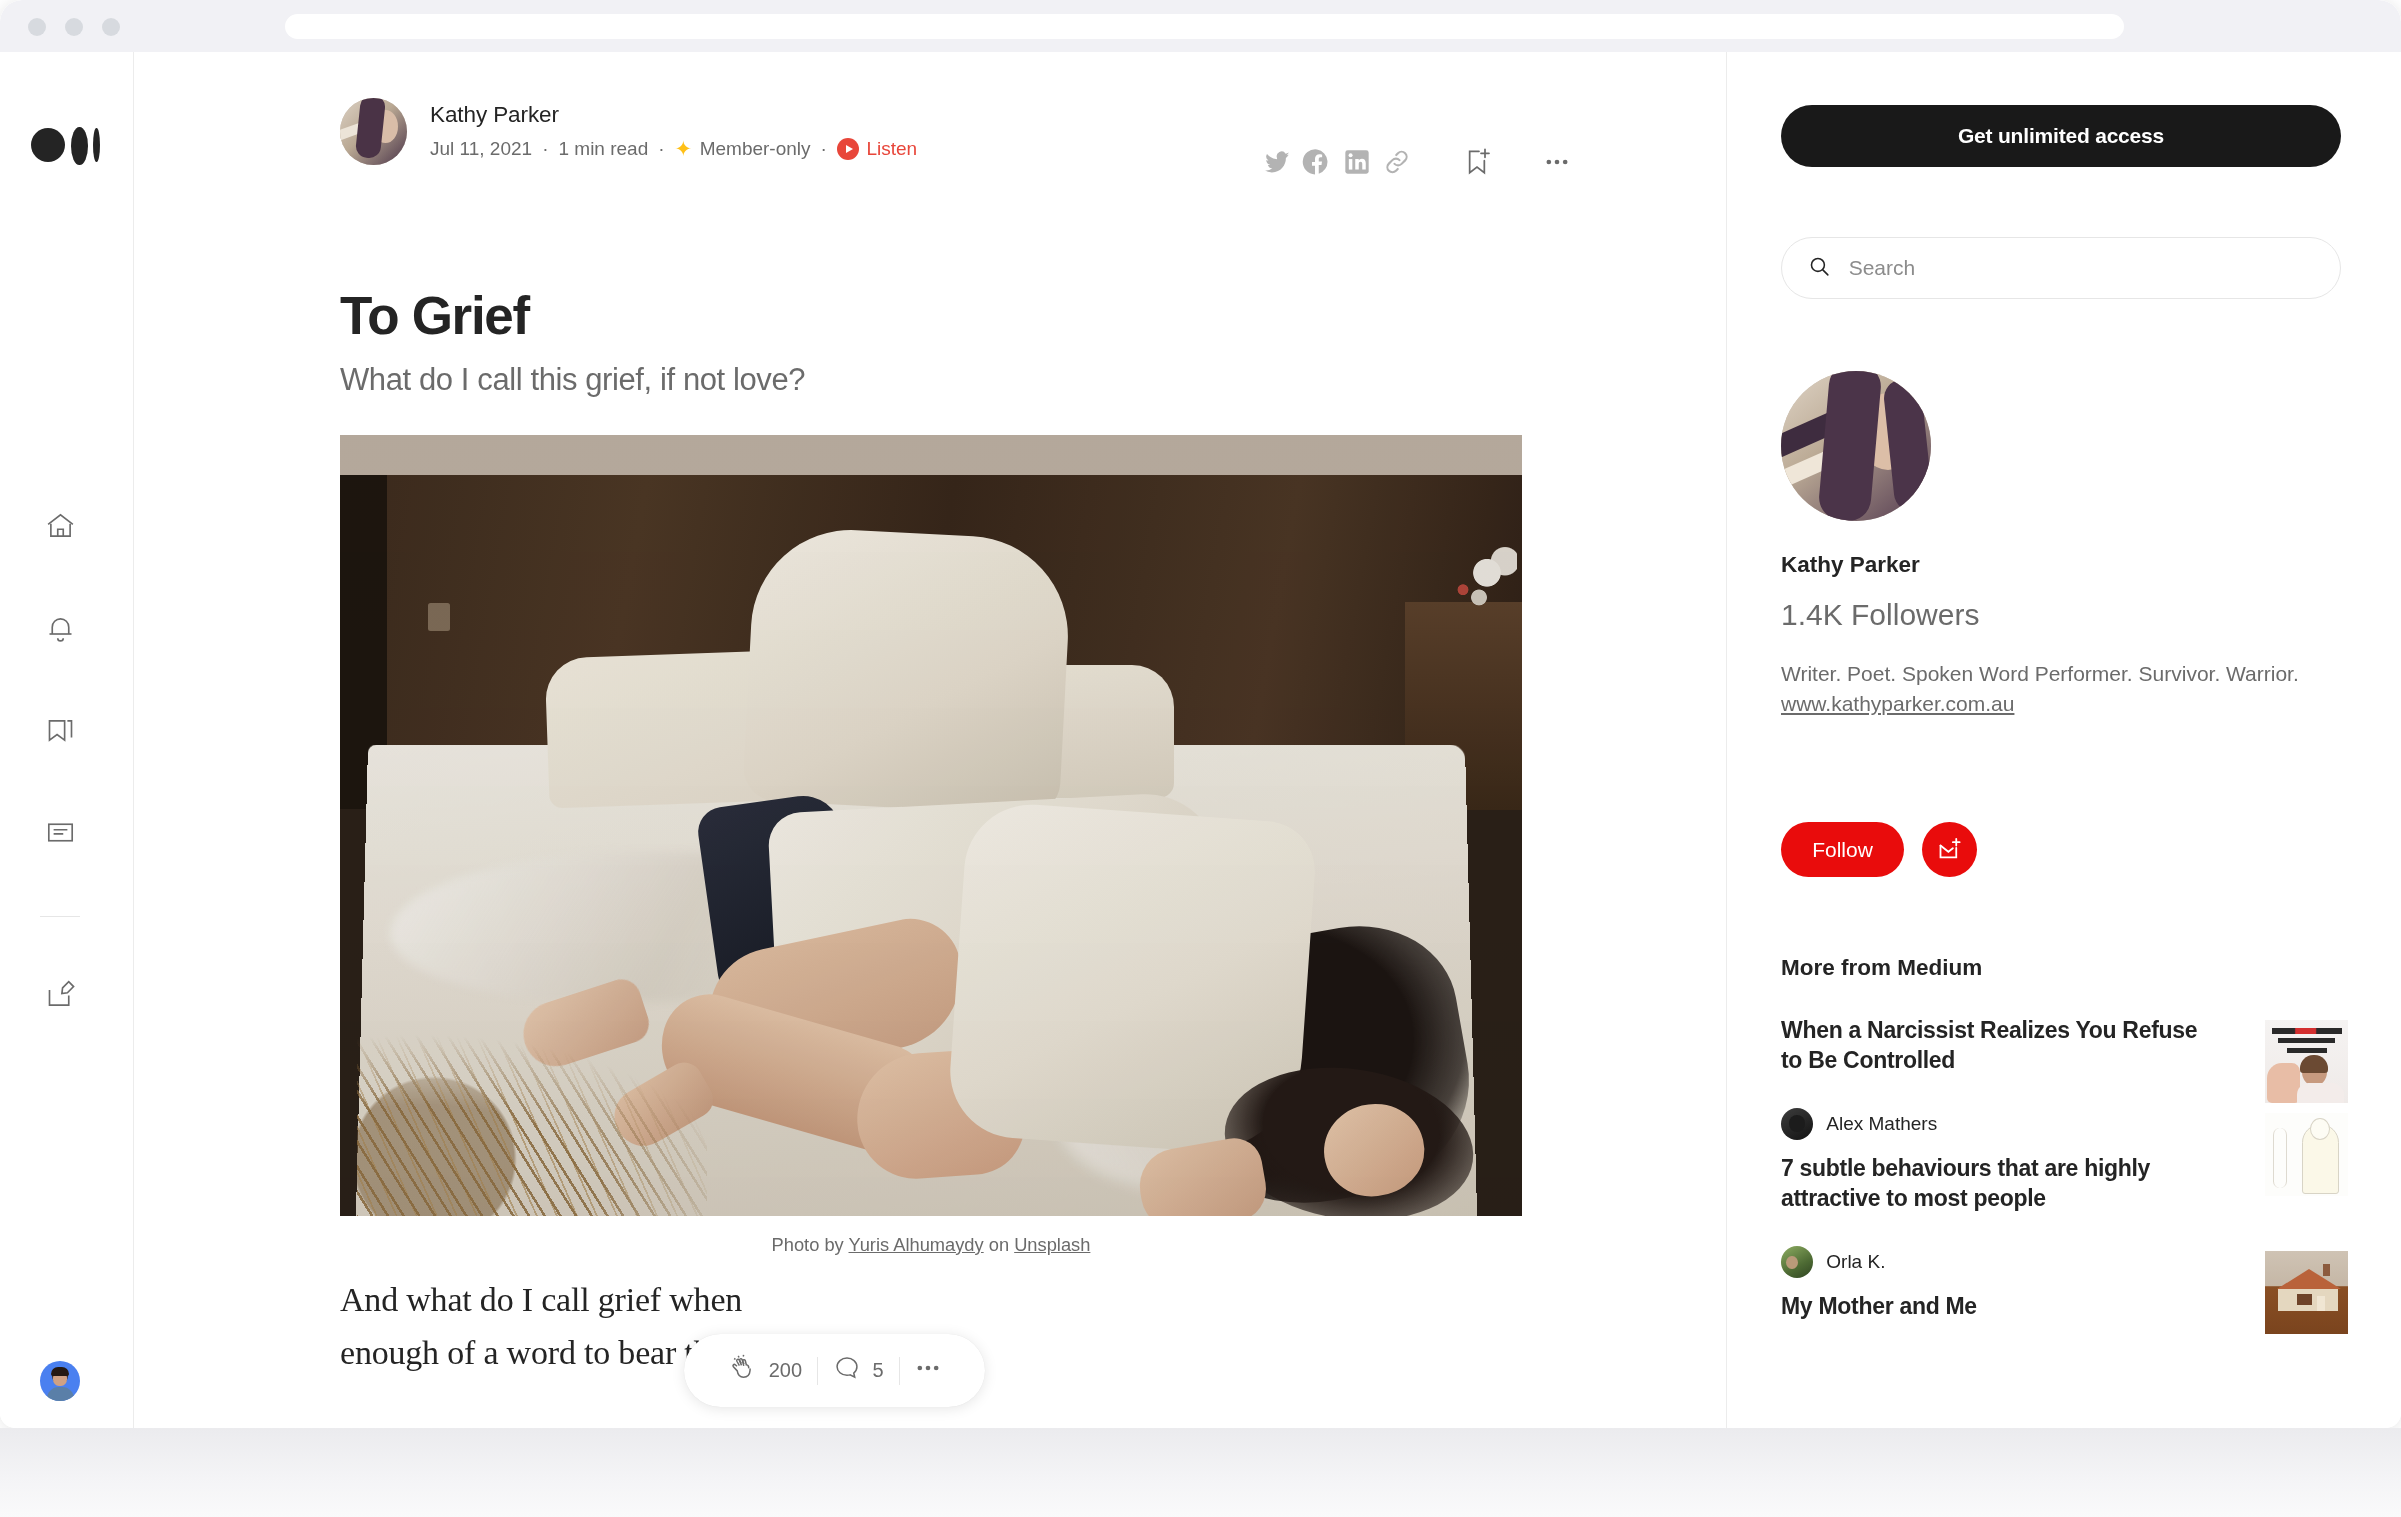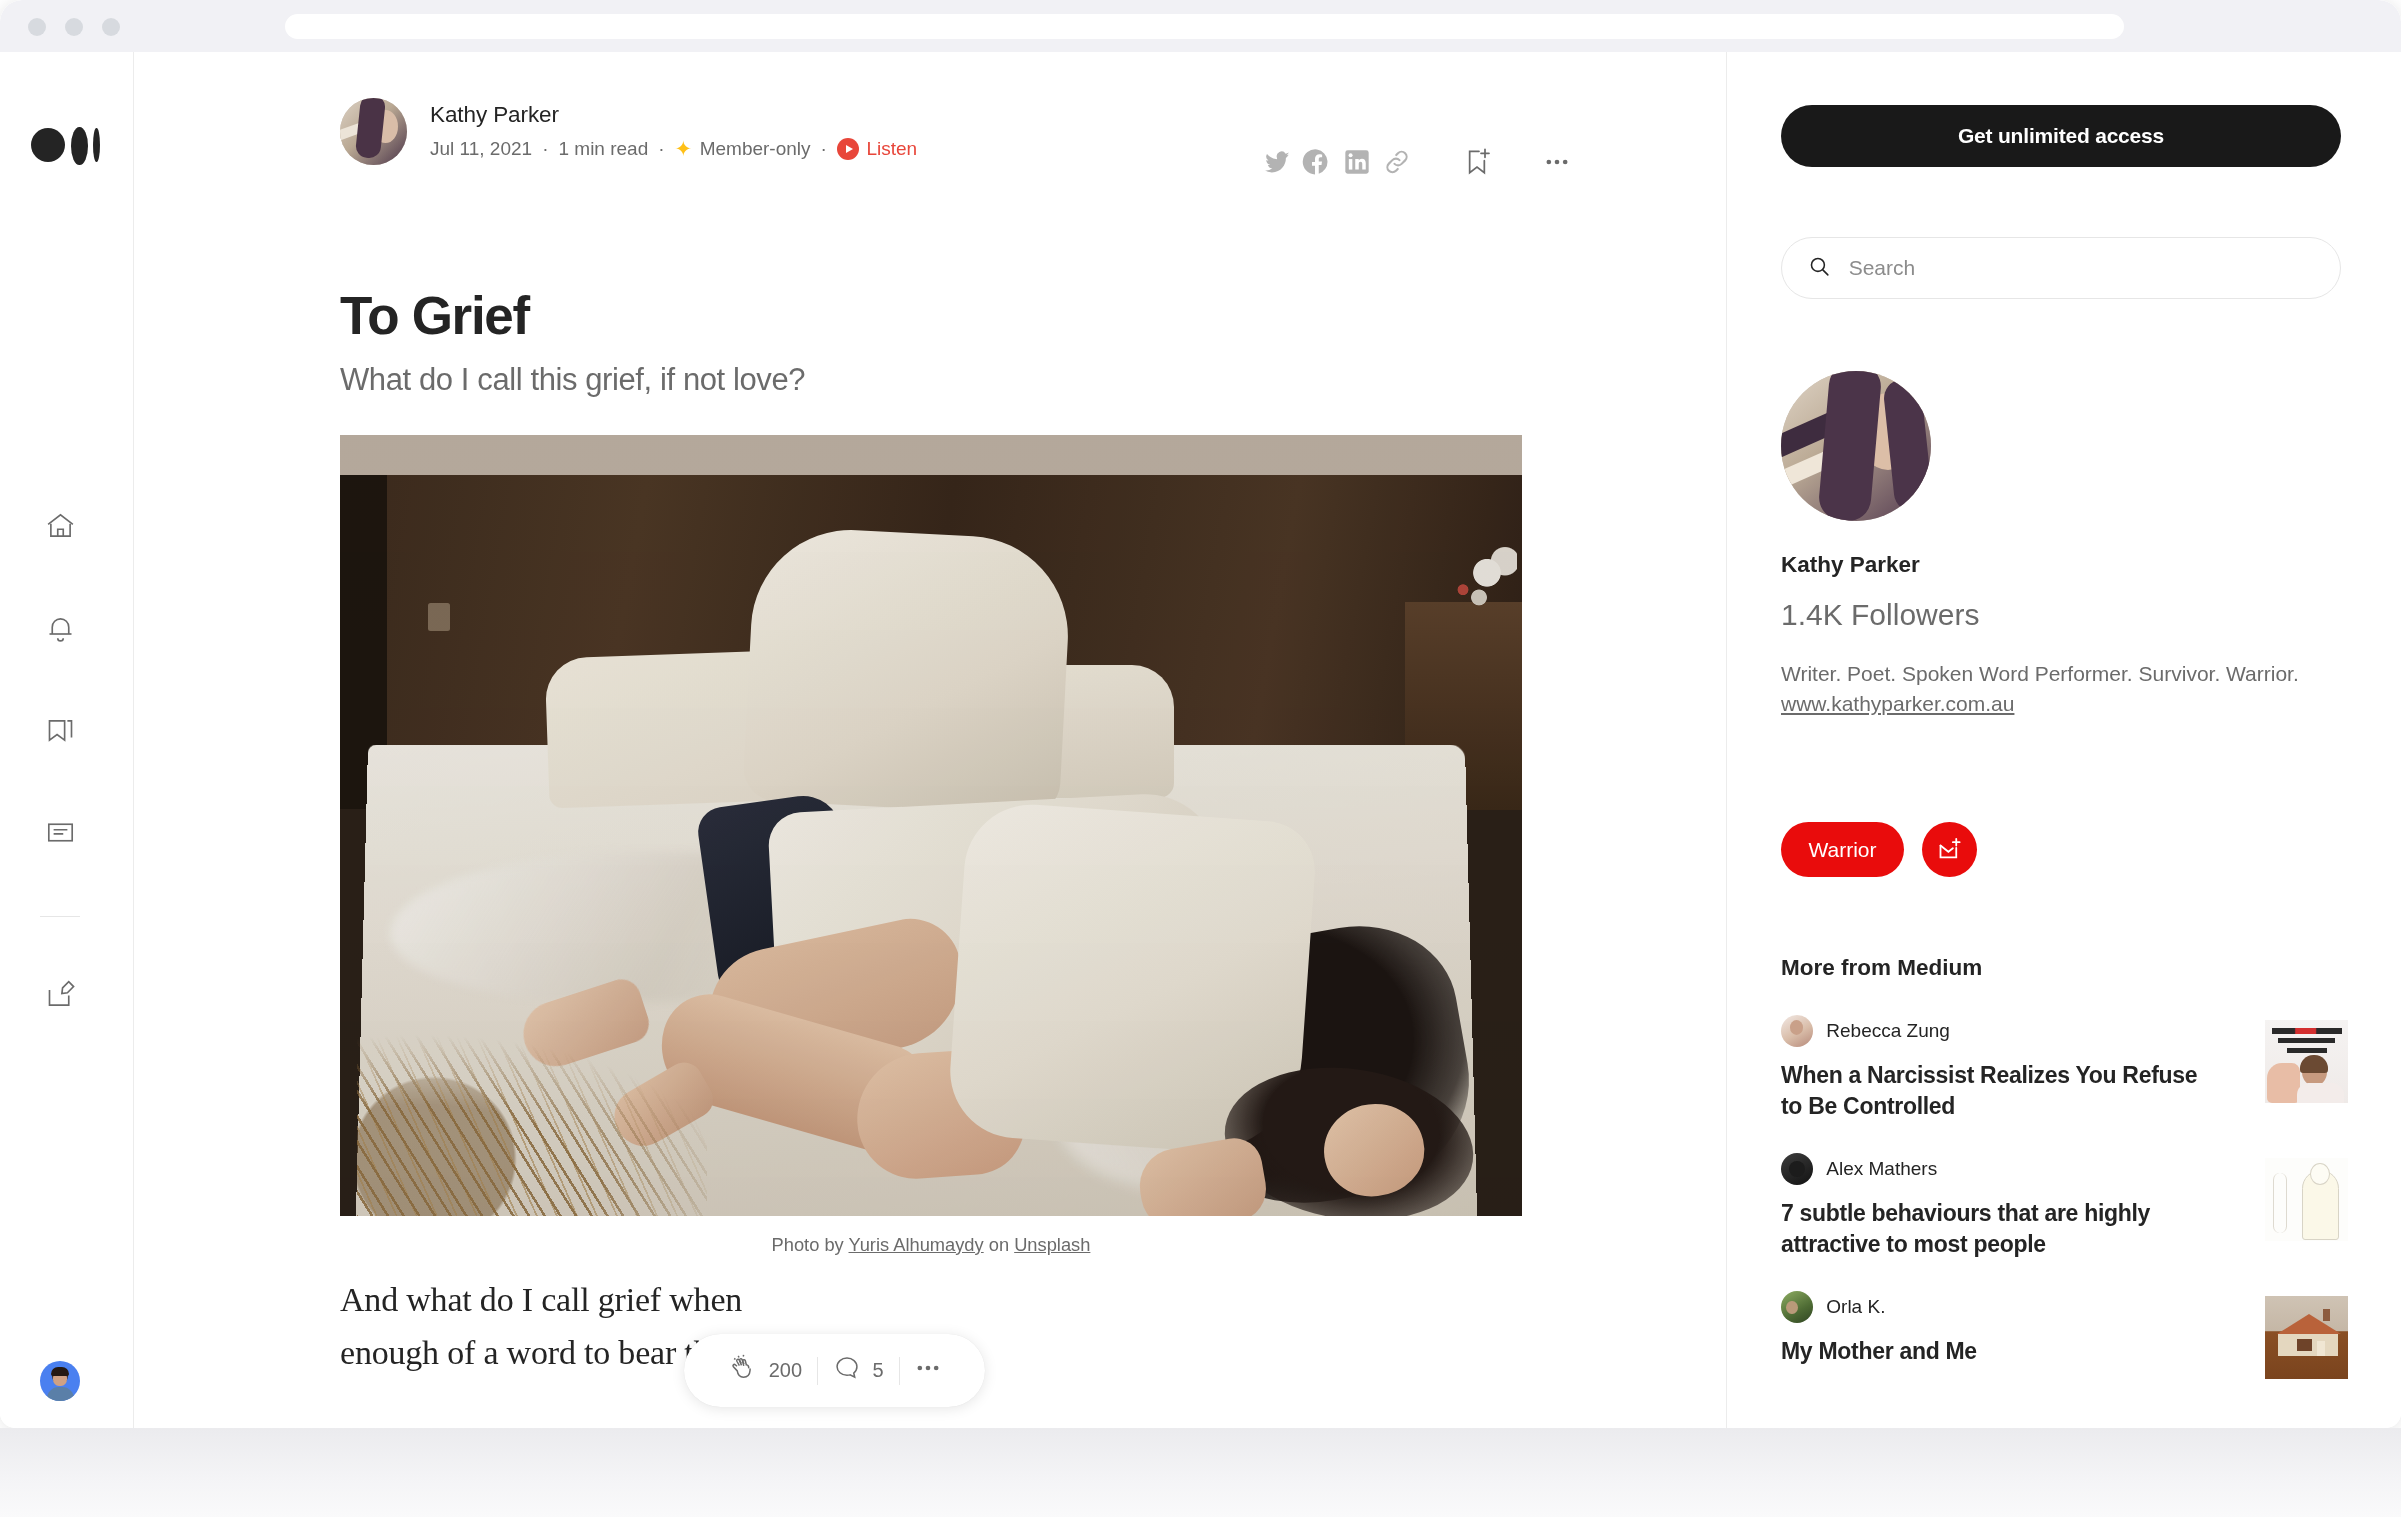--- a/index.html
+++ b/index.html
@@ -856,39 +856,35 @@
       <div class="sa-hair2"></div>
     </div>
 
     <div id="sb-name">Kathy Parker</div>
     <div id="sb-followers">1.4K Followers</div>
 
     <div id="sb-bio">
       <span>Writer. Poet. Spoken Word Performer. Survivor. Warrior. </span><a>www.kathyparker.com.au</a>
     </div>
 
-    <div id="follow-button">Warrior</div>
+    <div id="follow-button">Follow</div>
 
     <div id="mail-button">
       <svg width="27" height="27" viewBox="0 0 24 24" fill="none" stroke="#ffffff" stroke-width="1.6" stroke-linecap="round">
         <path d="M4 8.5V19h14v-8.5"></path>
         <path d="M4 8.5 11 14l4-3.1"></path>
         <path d="M18 2.5v6M15 5.5h6"></path>
       </svg>
     </div>
 
     <div id="more-heading">More from Medium</div>
 
     <div id="more-list">
 
       <div class="more-card">
-        <div class="mc-author-row">
-          <div class="mc-avatar mc-av-0"></div>
-          <div class="mc-author">Rebecca Zung</div>
-        </div>
         <div class="mc-title">When a Narcissist Realizes You Refuse to Be Controlled</div>
         <div class="mc-thumb th-0">
           <div class="t0-txt1"></div>
             <div class="t0-txt2"></div>
             <div class="t0-txt3"></div>
           <div class="t0-hand"></div>
             <div class="t0-head"></div>
             <div class="t0-hair"></div>
             <div class="t0-body"></div>
         </div>

